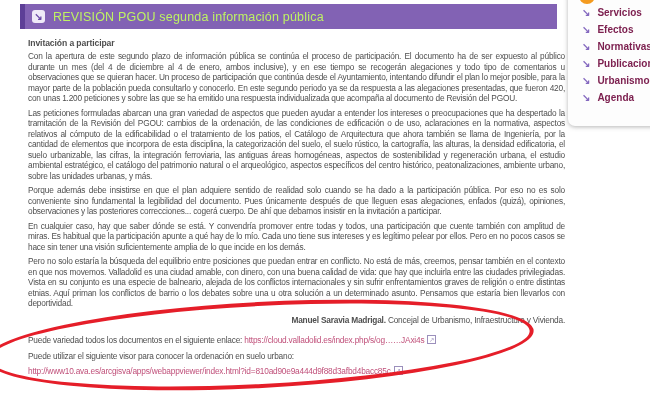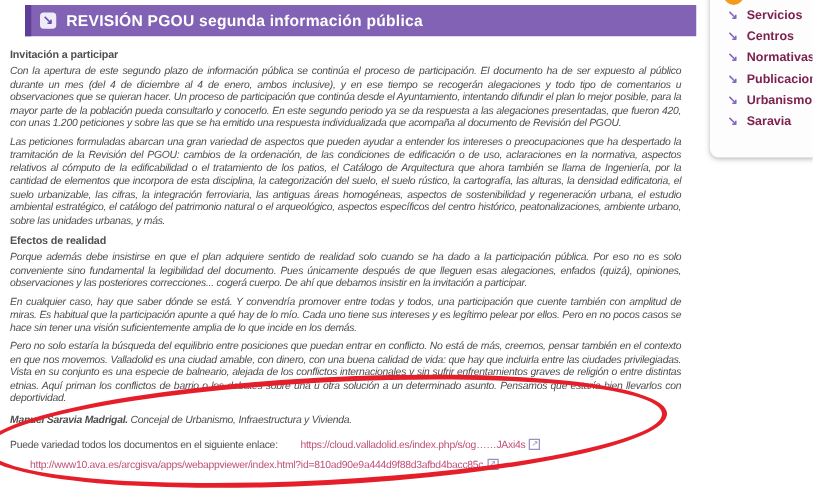--- a/index.html
+++ b/index.html
@@ -11,21 +11,21 @@
   .header-bar{
     position:absolute;left:20px;top:4px;width:537px;height:25px;
     background:#8262b4;border-left:5px solid #5d3f97;
     display:flex;align-items:center;gap:8px;padding-left:7px;box-sizing:border-box;
   }
   .header-icon{
     width:13px;height:13px;background:#efeaf8;border-radius:3px;
     color:#6a4aa8;font-size:10px;font-weight:bold;line-height:13px;text-align:center;flex:0 0 auto;
   }
   .header-title{
-    color:#ffffff;font-weight:bold;font-size:12.5px;letter-spacing:.2px;
+    color:#bef264;font-weight:normal;font-size:12.5px;letter-spacing:.2px;
     white-space:nowrap;
   }
   
   .sidebar{
     position:absolute;left:568px;top:-10px;width:95px;height:136px;
     background:#fdfdfd;border-radius:7px;
     box-shadow:0 1px 4px rgba(110,110,110,.5);
     padding-top:14px;box-sizing:border-box;z-index:1;
   }
   .orange-dot{
@@ -33,36 +33,36 @@
     background:#f49b1f;
   }
   .side-item{
     display:flex;align-items:center;gap:7px;
     padding:3px 4px 3px 14px;cursor:pointer;
   }
   .side-arrow{color:#8468bf;font-weight:bold;font-size:10px;line-height:10px;}
   .side-label{color:#7d2150;font-weight:bold;font-size:10px;white-space:nowrap;}
   
   .content{
-    position:absolute;left:8px;top:38px;width:537px;color:#4f4f4f;
+    position:absolute;left:28px;top:38px;width:537px;color:#4f4f4f;
   }
   .sec-head{
     font-size:8.6px;font-weight:bold;margin:6px 0 3px;letter-spacing:-0.1px;
   }
   .sec-head:first-child{margin-top:0;}
   .body-text{
     font-size:8.3px;line-height:10.5px;letter-spacing:-0.2px;
-    text-align:justify;margin:0 0 4px;font-style:italic;
+    text-align:justify;margin:0 0 4px;
   }
-  .signature{margin-top:6px;text-align:left;}
+  .signature{margin-top:6px;text-align:right;}
   .sig-name{font-weight:bold;}
   
   .link-line{font-size:8.3px;line-height:10.5px;letter-spacing:-0.2px;margin:0 0 5px;}
   .link-line.first{margin-top:10px;}
-  .link{color:#c0507a;text-decoration:none;cursor:pointer;word-break:break-all;margin-left:16px;}
+  .link{color:#c0507a;text-decoration:none;cursor:pointer;word-break:break-all;}
   .ext-icon{
     display:inline-block;border:1px solid #9b8fbc;color:#9b8fbc;
     font-size:6.5px;line-height:7px;width:7px;height:7px;text-align:center;
     margin-left:3px;vertical-align:1px;letter-spacing:0;
   }
   
   .red-ellipse{
     position:absolute;left:-14px;top:302px;width:548px;height:86px;
     border:4.5px solid #e51e29;border-radius:50%;
     transform:rotate(-3deg);z-index:5;pointer-events:none;
@@ -78,47 +78,47 @@
 </div>
 
 <div class="sidebar">
   <span class="orange-dot"></span>
   <div class="side-item">
     <span class="side-arrow">↘</span>
     <span class="side-label">Servicios</span>
   </div>
   <div class="side-item">
     <span class="side-arrow">↘</span>
-    <span class="side-label">Centros</span>
+    <span class="side-label">Efectos</span>
   </div>
   <div class="side-item">
     <span class="side-arrow">↘</span>
     <span class="side-label">Normativas</span>
   </div>
   <div class="side-item">
     <span class="side-arrow">↘</span>
     <span class="side-label">Publicaciones</span>
   </div>
   <div class="side-item">
     <span class="side-arrow">↘</span>
     <span class="side-label">Urbanismo</span>
   </div>
   <div class="side-item">
     <span class="side-arrow">↘</span>
-    <span class="side-label">Saravia</span>
+    <span class="side-label">Agenda</span>
   </div>
 </div>
 
 <div class="content">
   <div class="sec-head">Invitación a participar</div>
   <p class="body-text">Con la apertura de este segundo plazo de información pública se continúa el proceso de participación. El documento ha de ser expuesto al público durante un mes (del 4 de diciembre al 4 de enero, ambos inclusive), y en ese tiempo se recogerán alegaciones y todo tipo de comentarios u observaciones que se quieran hacer. Un proceso de participación que continúa desde el Ayuntamiento, intentando difundir el plan lo mejor posible, para la mayor parte de la población pueda consultarlo y conocerlo. En este segundo periodo ya se da respuesta a las alegaciones presentadas, que fueron 420, con unas 1.200 peticiones y sobre las que se ha emitido una respuesta individualizada que acompaña al documento de Revisión del PGOU.</p>
   <p class="body-text">Las peticiones formuladas abarcan una gran variedad de aspectos que pueden ayudar a entender los intereses o preocupaciones que ha despertado la tramitación de la Revisión del PGOU: cambios de la ordenación, de las condiciones de edificación o de uso, aclaraciones en la normativa, aspectos relativos al cómputo de la edificabilidad o el tratamiento de los patios, el Catálogo de Arquitectura que ahora también se llama de Ingeniería, por la cantidad de elementos que incorpora de esta disciplina, la categorización del suelo, el suelo rústico, la cartografía, las alturas, la densidad edificatoria, el suelo urbanizable, las cifras, la integración ferroviaria, las antiguas áreas homogéneas, aspectos de sostenibilidad y regeneración urbana, el estudio ambiental estratégico, el catálogo del patrimonio natural o el arqueológico, aspectos específicos del centro histórico, peatonalizaciones, ambiente urbano, sobre las unidades urbanas, y más.</p>
-  <div class="sec-head">Efectos de realidad</div>
   <p class="body-text">Porque además debe insistirse en que el plan adquiere sentido de realidad solo cuando se ha dado a la participación pública. Por eso no es solo conveniente sino fundamental la legibilidad del documento. Pues únicamente después de que lleguen esas alegaciones, enfados (quizá), opiniones, observaciones y las posteriores correcciones... cogerá cuerpo. De ahí que debamos insistir en la invitación a participar.</p>
   <p class="body-text">En cualquier caso, hay que saber dónde se está. Y convendría promover entre todas y todos, una participación que cuente también con amplitud de miras. Es habitual que la participación apunte a qué hay de lo mío. Cada uno tiene sus intereses y es legítimo pelear por ellos. Pero en no pocos casos se hace sin tener una visión suficientemente amplia de lo que incide en los demás.</p>
   <p class="body-text">Pero no solo estaría la búsqueda del equilibrio entre posiciones que puedan entrar en conflicto. No está de más, creemos, pensar también en el contexto en que nos movemos. Valladolid es una ciudad amable, con dinero, con una buena calidad de vida: que hay que incluirla entre las ciudades privilegiadas. Vista en su conjunto es una especie de balneario, alejada de los conflictos internacionales y sin sufrir enfrentamientos graves de religión o entre distintas etnias. Aquí priman los conflictos de barrio o los debates sobre una u otra solución a un determinado asunto. Pensamos que estaría bien llevarlos con deportividad.</p>
   <p class="body-text signature"><span class="sig-name">Manuel Saravia Madrigal.</span> <span>Concejal de Urbanismo, Infraestructura y Vivienda.</span></p>
 
   <p class="link-line first"><span>Puede variedad todos los documentos en el siguiente enlace: </span><span class="link">https://cloud.valladolid.es/index.php/s/og……JAxi4s</span><span class="ext-icon">↗</span></p>
+  <p class="link-line">Puede utilizar el siguiente visor para conocer la ordenación en suelo urbano:</p>
   <p class="link-line"><span class="link">http://www10.ava.es/arcgisva/apps/webappviewer/index.html?id=810ad90e9a444d9f88d3afbd4bacc85c</span><span class="ext-icon">↗</span></p>
 </div>
 
 <div class="red-ellipse"></div>
 
 </body></html>

